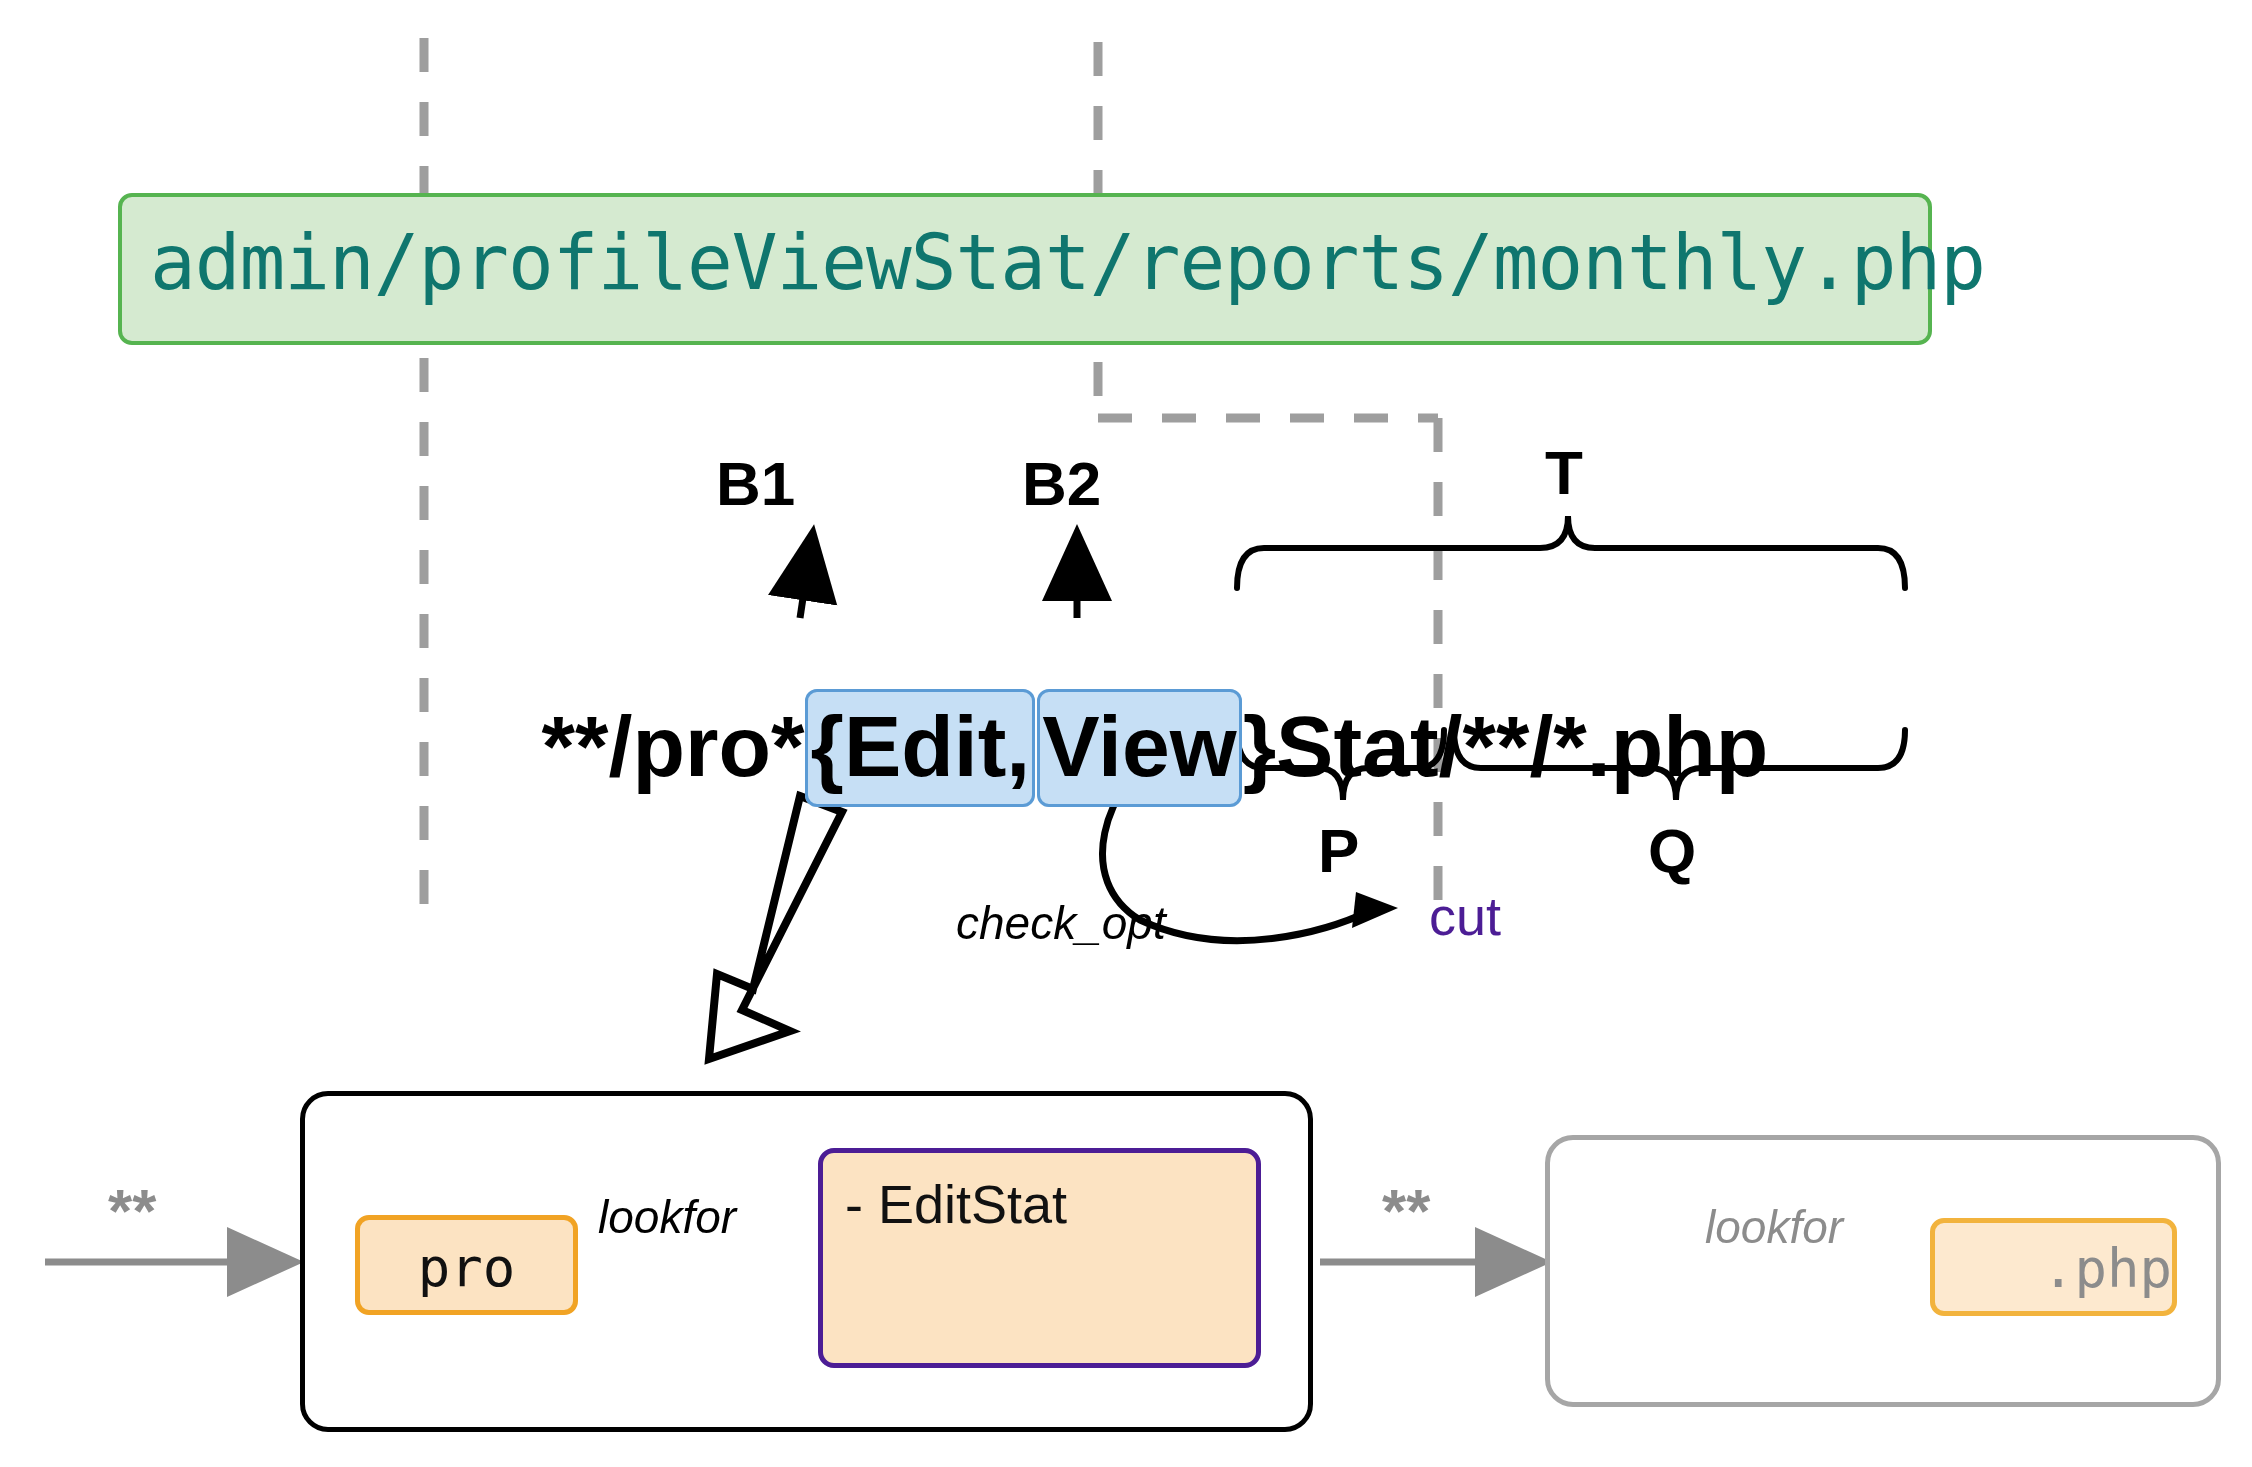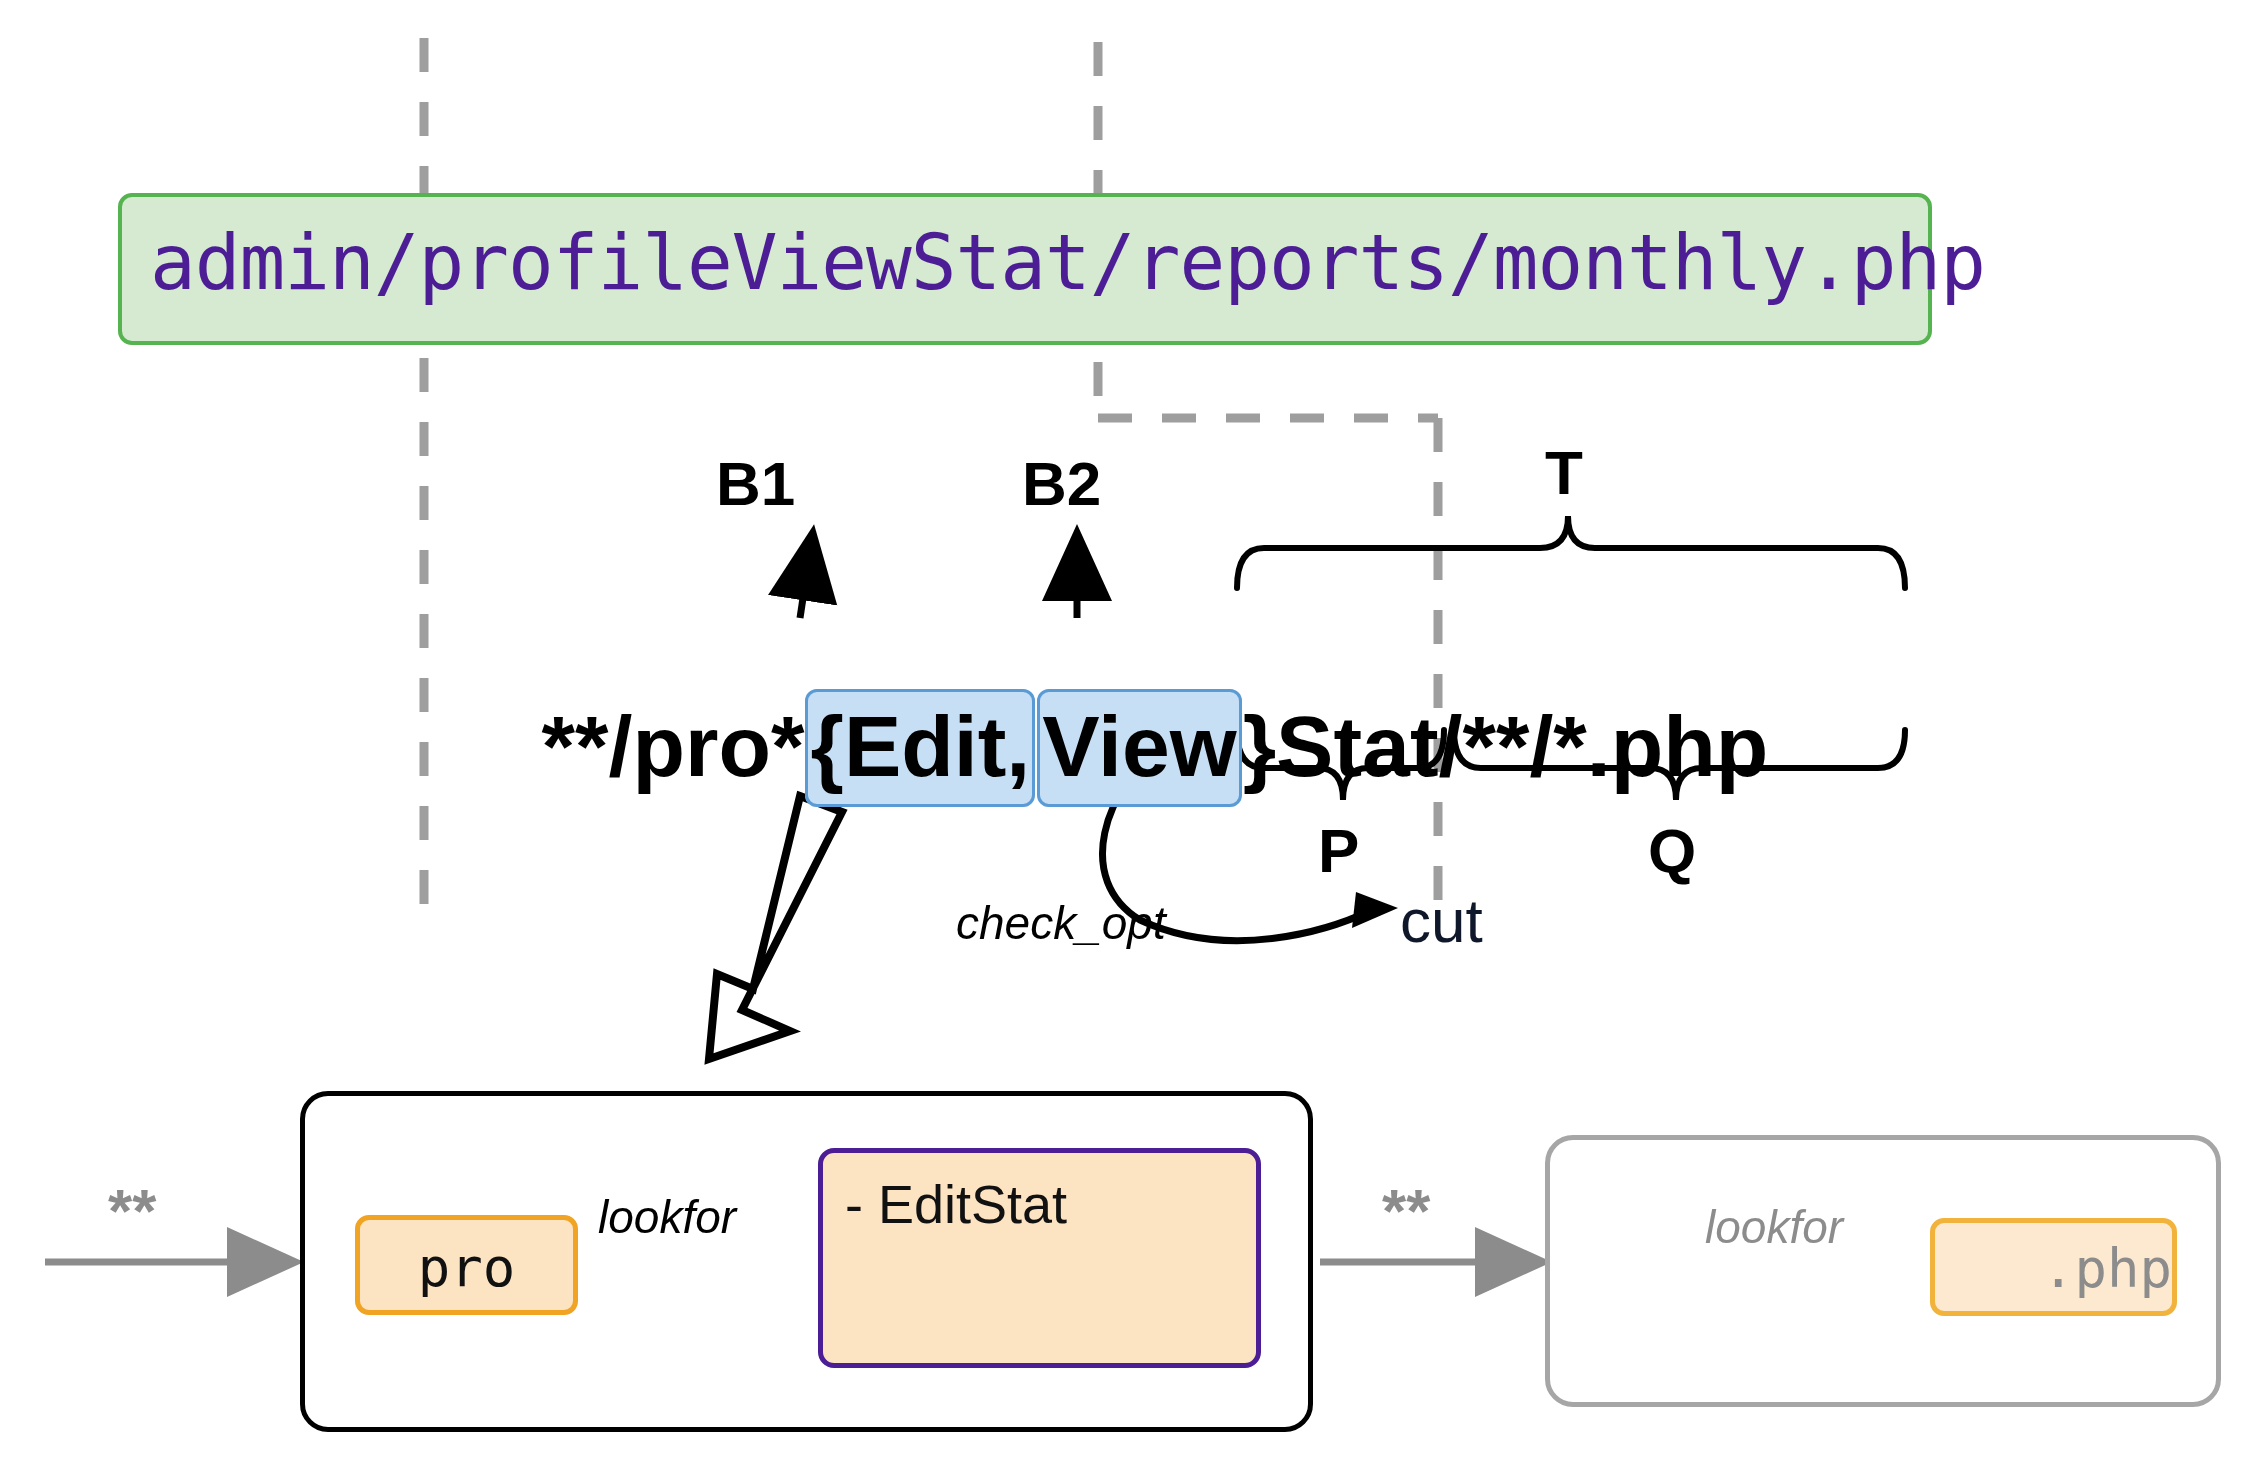--- a/index.html
+++ b/index.html
@@ -11,38 +11,38 @@
 
   
   #pathbox{
     position:absolute;left:118px;top:193px;width:1814px;height:152px;
     background:#d5ead0;border:4px solid #56b450;border-radius:14px;
     box-sizing:border-box;
   }
   #pathtext{
     position:absolute;left:150px;top:218px;
     font-family:"DejaVu Sans Mono","Liberation Mono",monospace;
-    font-size:76px;color:#4c1d95;letter-spacing:-1px;white-space:pre;
+    font-size:76px;color:#0f766e;letter-spacing:-1px;white-space:pre;
   }
 
   
   #patternrow{
     position:absolute;left:446px;top:617px;
     font-family:"Liberation Sans",sans-serif;
     font-weight:bold;font-size:86px;color:#000;white-space:pre;
     line-height:1;
   }
   #patternrow span{white-space:pre;}
   .hl{
     background:#c6dff5;border:3px solid #5b9bd5;border-radius:12px;
     padding:6px 2px 10px 2px;margin:0 1px;box-sizing:border-box;
   }
 
   .bold-lbl{font-weight:bold;font-size:62px;color:#000;}
-  .plain-lbl{font-weight:normal;font-size:62px;color:#0f172a;}
+  .plain-lbl{font-weight:normal;font-size:54px;color:#4c1d95;margin-left:29px;}
   .grey-star{font-weight:bold;font-size:62px;color:#8c8c8c;}
   .ital-grey{font-style:italic;font-size:46px;color:#8c8c8c;}
   .ital-blk{font-style:italic;font-size:46px;color:#000;}
 
   
   #grpA{
     position:absolute;left:300px;top:1091px;width:1013px;height:341px;
     border:5px solid #000;border-radius:28px;box-sizing:border-box;background:#fff;
   }
   #boxPro{

